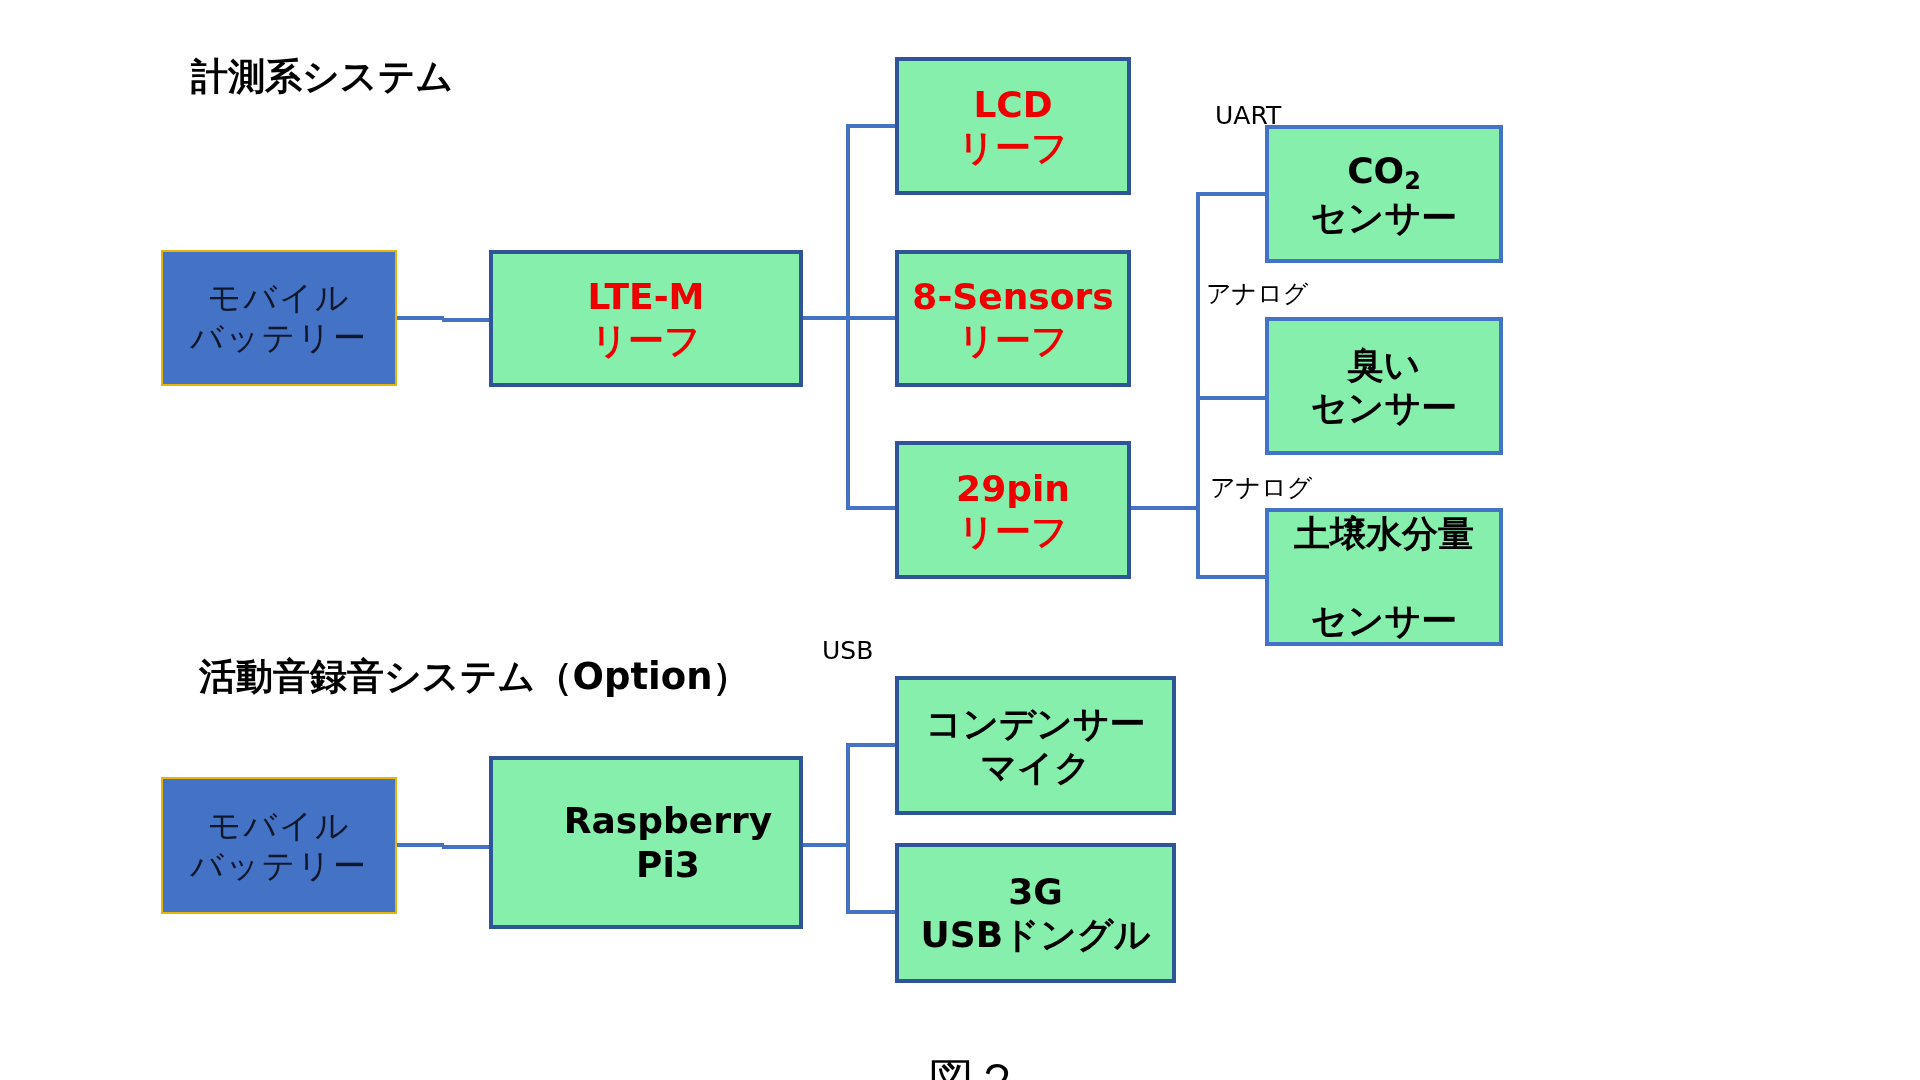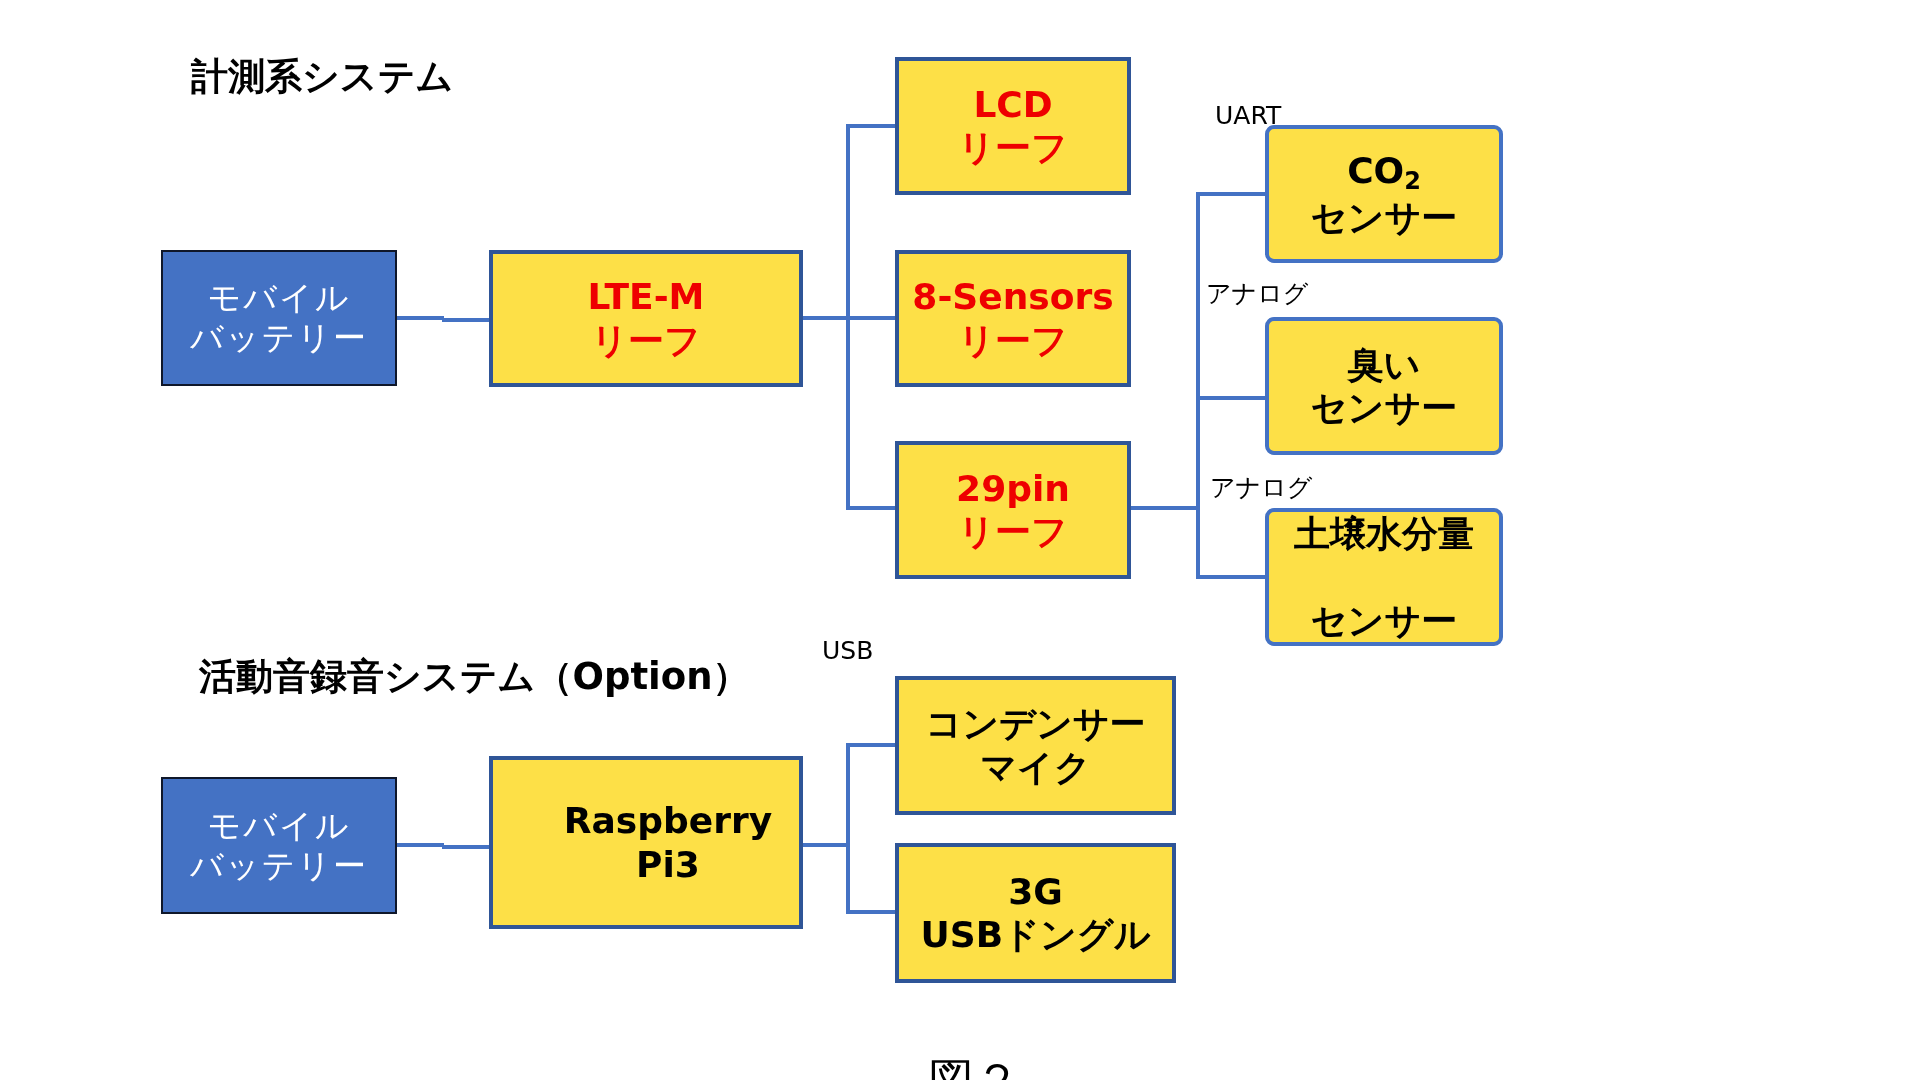--- a/index.html
+++ b/index.html
@@ -1,25 +1,25 @@
 <!DOCTYPE html>
 <html><head>
 <meta charset="utf-8">
 <style>
   html, body { margin:0; padding:0; background:#ffffff; }
   body { width:1920px; height:1080px; position:relative; overflow:hidden;
          font-family:"DejaVu Sans", "Liberation Sans", sans-serif; }
   .title { position:absolute; font-weight:bold; font-size:37px; color:#000; white-space:nowrap; }
   .label { position:absolute; font-size:25px; color:#000; white-space:nowrap; }
-  .box { position:absolute; box-sizing:border-box; border:4px solid #2f5597; background:#fde047;
+  .box { position:absolute; box-sizing:border-box; border:4px solid #2f5597; background:#86efac;
          display:flex; flex-direction:column; align-items:center; justify-content:center;
          text-align:center; font-weight:bold; font-size:36px; line-height:1.2; color:#000; }
   .box.red { color:#ee0000; }
-  .box.sensor { border-color:#4472c4;border-radius:9px; }
-  .box.battery { background:#4472c4; border:2px solid #0f172a; color:#ffffff; font-weight:normal; font-size:33px; letter-spacing:2px; }
+  .box.sensor { border-color:#4472c4; }
+  .box.battery { background:#4472c4; border:2px solid #eab308; color:#0f172a; font-weight:normal; font-size:33px; letter-spacing:2px; }
   .line { position:absolute; background:#4472c4; }
   .h { height:4px; }
   .v { width:4px; }
   sub { font-size:24px; vertical-align:-6px; }
   .caption { position:absolute; font-size:46px; color:#000; white-space:nowrap; }
 </style>
 </head>
 <body>
 
 <div class="title" style="left:191px; top:52px;">計測系システム</div>

